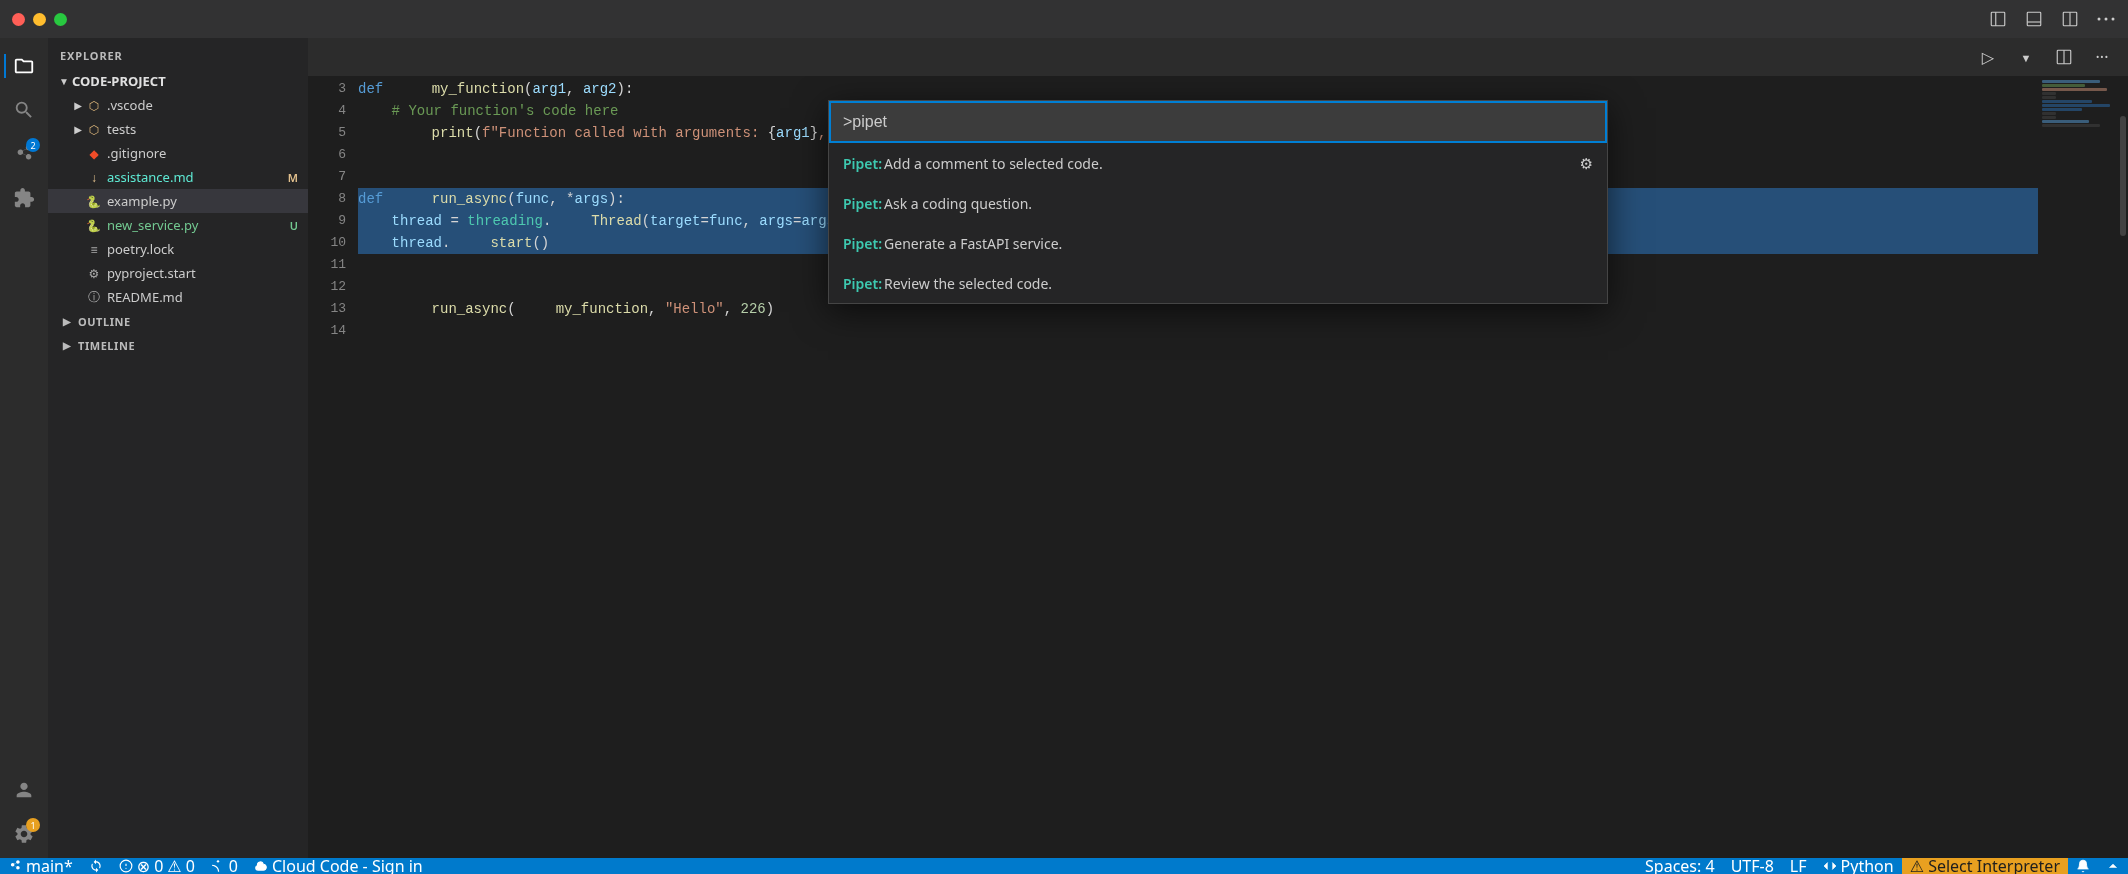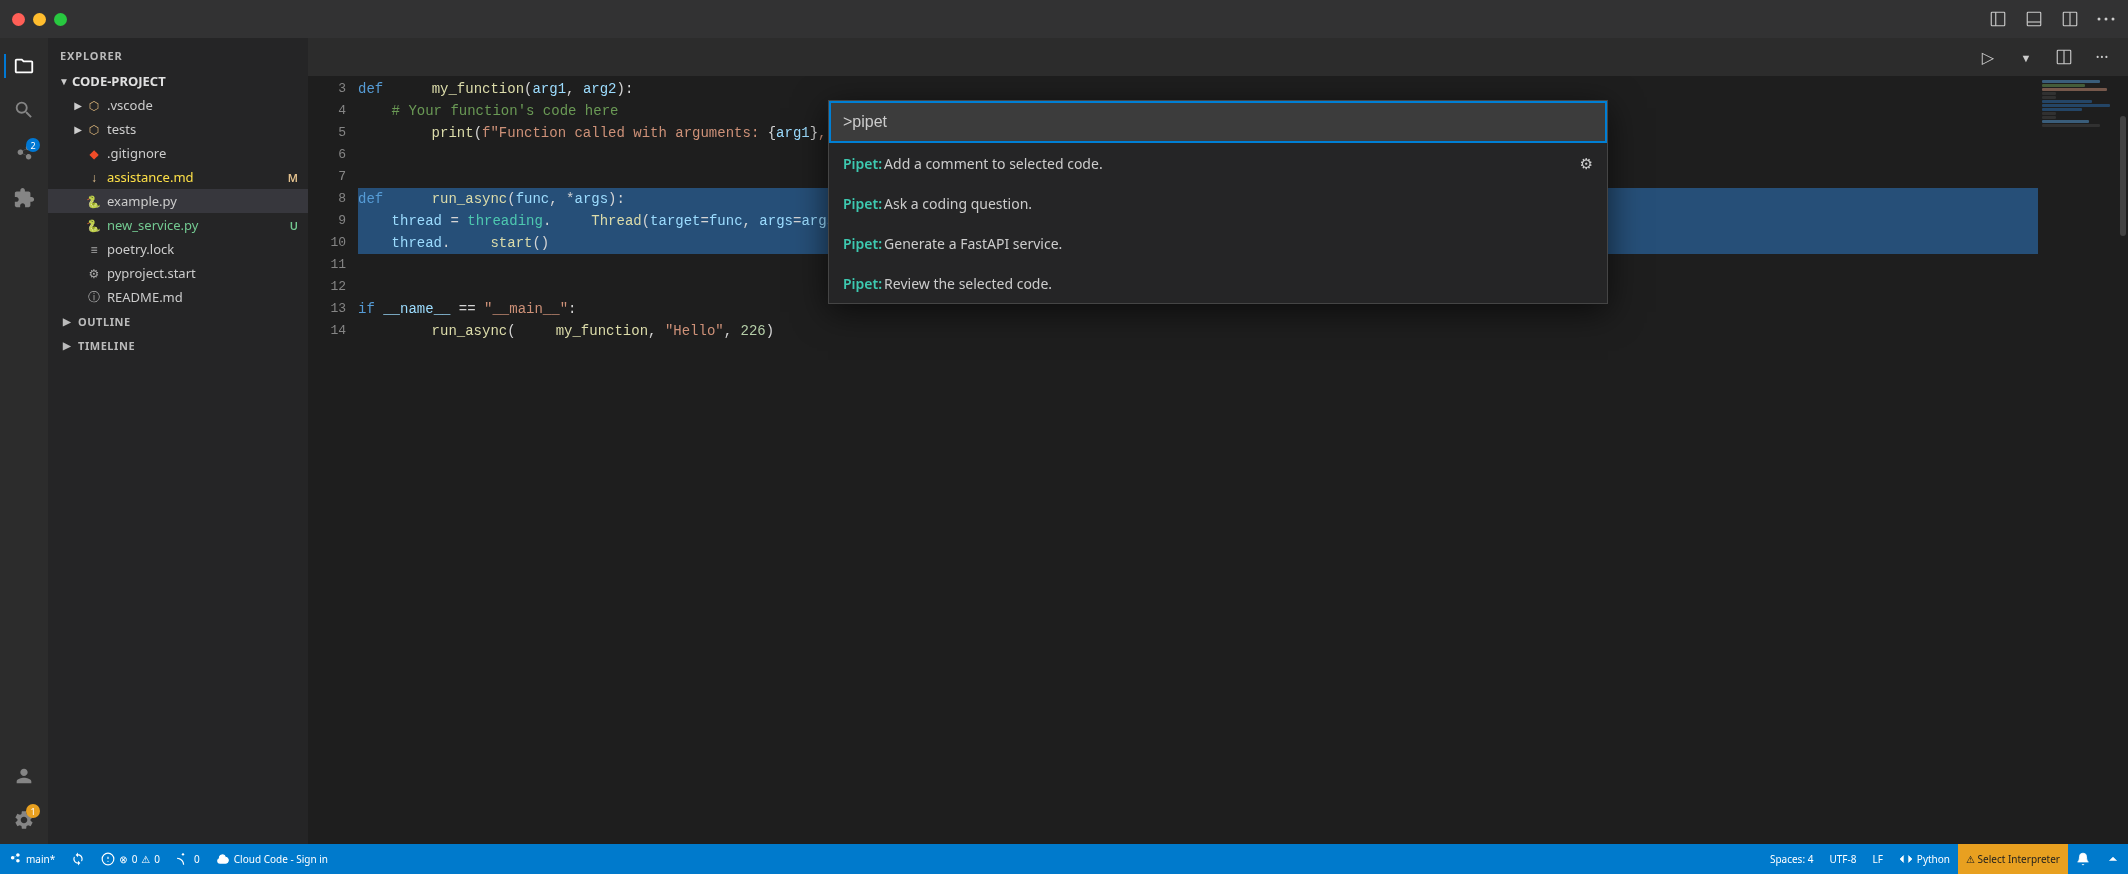--- a/index.html
+++ b/index.html
@@ -381,25 +381,25 @@
       color: #cccccc;
     }
     .command-item-gear {
       margin-left: auto;
       color: #cccccc;
       font-size: 15px;
     }
 
     
     .status-bar {
-      height: 30px;
+      height: 16px;
       background: #007acc;
       display: flex;
       align-items: flex-start;
-      font-size: 10px;
+      font-size: 16px;
       color: white;
       flex-shrink: 0;
     }
     .status-item {
       display: flex;
       align-items: center;
       padding: 0 8px;
       height: 100%;
       cursor: pointer;
       white-space: nowrap;
@@ -511,21 +511,21 @@
       <span class="label">tests</span>
     </div>
 
     <div class="tree-item" style="padding-left:38px;">
       <span class="file-icon" style="color:#f14c28;">◆</span>
       <span class="label">.gitignore</span>
     </div>
 
     <div class="tree-item" style="padding-left:38px;">
       <span class="file-icon" style="color:#e2c08d;">↓</span>
-      <span class="label" style="color:#fde047;">assistance.md</span>
+      <span class="label" style="color:#5eead4;">assistance.md</span>
       <span class="badge badge-m">M</span>
     </div>
 
     <div class="tree-item active" style="padding-left:38px;">
       <span class="file-icon" style="color:#3572A5;">🐍</span>
       <span class="label">example.py</span>
     </div>
 
     <div class="tree-item" style="padding-left:38px;">
       <span class="file-icon" style="color:#3572A5;">🐍</span>
@@ -619,23 +619,20 @@
           </div>
 
           <div class="code-line selected">
             <span class="plain">    </span><span class="param">thread</span><span class="punct">.</span><span class="fn">start</span><span class="punct">()</span>
           </div>
 
           <div class="code-line"></div>
 
           <div class="code-line"></div>
 
-          <div class="code-line">
-            <span class="kw">if</span><span class="plain"> </span><span class="param">__name__</span><span class="plain"> </span><span class="op">==</span><span class="plain"> </span><span class="str">"__main__"</span><span class="punct">:</span>
-          </div>
 
           <div class="code-line">
             <span class="plain">    </span><span class="fn">run_async</span><span class="punct">(</span><span class="fn">my_function</span><span class="punct">, </span><span class="str">"Hello"</span><span class="punct">, </span><span class="num">226</span><span class="punct">)</span>
           </div>
         </div>
       </div>
 
       <div class="minimap">
         <div class="minimap-content">
           <div class="minimap-line" style="width:80%; background:#569cd6;"></div>

